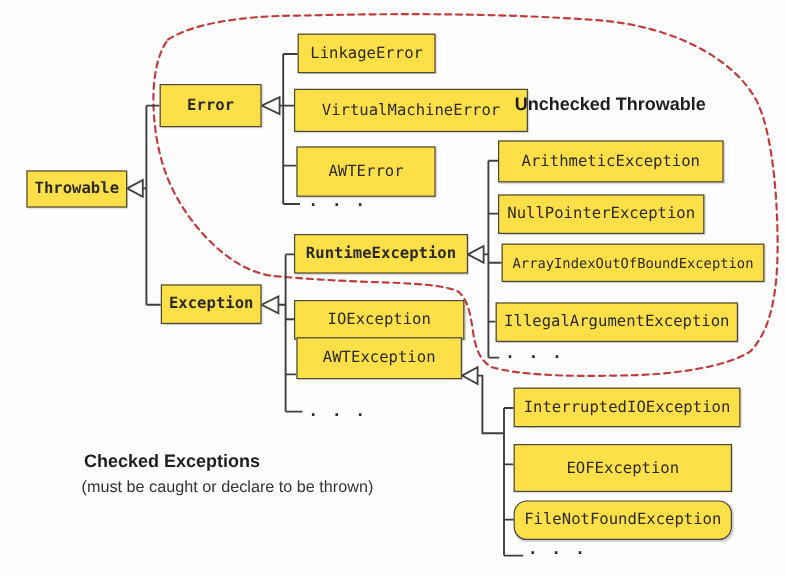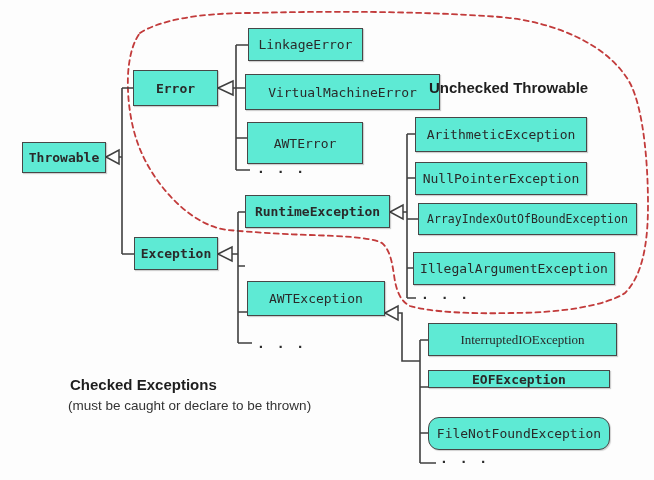--- a/index.html
+++ b/index.html
@@ -2,21 +2,21 @@
 <html><head>
 <meta charset="utf-8">
 <style>
   html,body{margin:0;padding:0;background:#fff;}
   .stage{
     position:relative;width:654px;height:480px;background:#fdfdfd;
     overflow:hidden;font-family:"DejaVu Sans Mono",monospace;
   }
   .layer{position:absolute;left:0;top:0;width:654px;height:480px;}
   .node{
-    position:absolute;box-sizing:border-box;background:#5eead4;
+    position:absolute;box-sizing:border-box;background:#fde047;
     border:1.7px solid #474747;display:flex;align-items:center;justify-content:center;
     font-size:13px;color:#2a2a2a;white-space:nowrap;
     box-shadow:1px 1px 1px rgba(0,0,0,.18);z-index:2;
   }
   .node.bold{font-weight:bold;}
   .node.small{font-size:11.5px;}
   .dots{
     position:absolute;font-size:13px;font-weight:bold;color:#2a2a2a;
     letter-spacing:2px;z-index:2;white-space:nowrap;
   }
@@ -70,38 +70,39 @@
   <div class="node" style="left:245px;top:74px;width:195px;height:36px;">VirtualMachineError</div>
 
   <div class="node" style="left:247px;top:122px;width:116px;height:42px;">AWTError</div>
 
   <div class="dots" style="left:257px;top:161px;">. . .</div>
 
   <div class="node bold" style="left:245px;top:195px;width:145px;height:33px;">RuntimeException</div>
 
   <div class="node bold" style="left:134px;top:237px;width:84px;height:33px;">Exception</div>
 
+  <div class="node" style="left:245px;top:250px;width:142px;height:33px;">IOException</div>
 
   <div class="node" style="left:247px;top:281px;width:138px;height:35px;">AWTException</div>
 
   <div class="dots" style="left:257px;top:336px;">. . .</div>
 
-  <div class="node" style="left:415px;top:117px;width:172px;height:35px;">ArithmeticException</div>
+  <div class="node" style="left:415px;top:117px;width:188px;height:35px;">ArithmeticException</div>
 
   <div class="node" style="left:415px;top:162px;width:172px;height:33px;">NullPointerException</div>
 
   <div class="node small" style="left:418px;top:203px;width:219px;height:32px;">ArrayIndexOutOfBoundException</div>
 
   <div class="node" style="left:413px;top:252px;width:202px;height:33px;">IllegalArgumentException</div>
 
   <div class="dots" style="left:421px;top:287px;">. . .</div>
 
-  <div class="node" style="left:428px;top:323px;width:189px;height:33px;font-family:Liberation Serif, serif;">InterruptedIOException</div>
+  <div class="node" style="left:428px;top:323px;width:189px;height:33px;">InterruptedIOException</div>
 
-  <div class="node" style="left:428px;top:370px;width:182px;height:18px;font-weight:bold;">EOFException</div>
+  <div class="node" style="left:428px;top:370px;width:182px;height:40px;">EOFException</div>
 
   <div class="node" style="left:428px;top:417px;width:182px;height:33px;border-radius:11px;">FileNotFoundException</div>
 
   <div class="dots" style="left:440px;top:451px;">. . .</div>
 
   <div class="annot bold" style="left:429px;top:79px;">Unchecked Throwable</div>
 
   <div class="annot bold" style="left:70px;top:376px;">Checked Exceptions</div>
 
   <div class="annot note" style="left:68px;top:398px;">(must be caught or declare to be thrown)</div>

